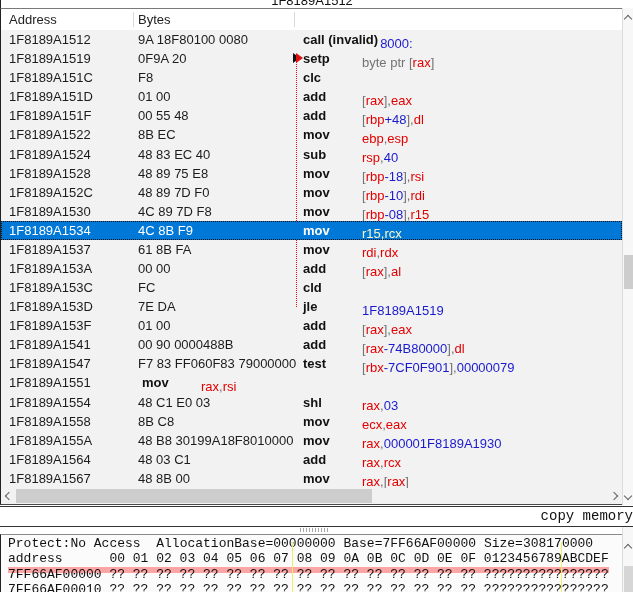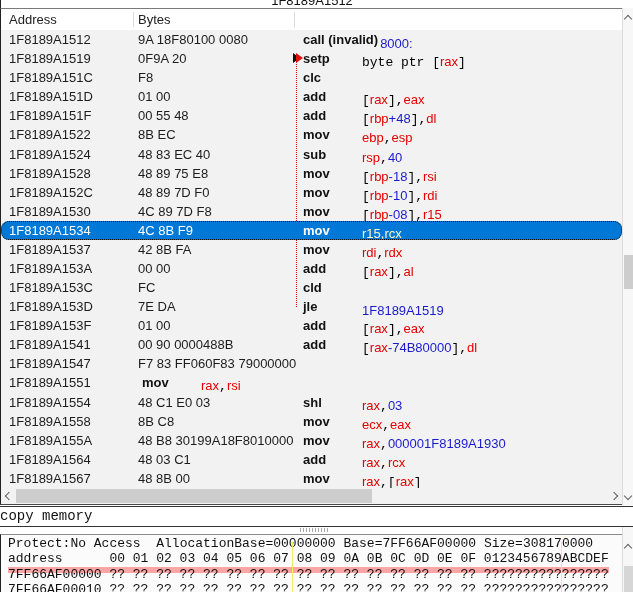--- a/index.html
+++ b/index.html
@@ -20,22 +20,22 @@
 
   
   #rows{position:absolute;left:0;top:30px;width:622px;height:458px;background:#f2f2f2;
         border-left:1px solid #222;box-sizing:border-box;display:flex;flex-direction:column;}
   .drow{flex:1;display:flex;align-items:center;position:relative;min-height:0;}
   .cell-a{flex:none;width:132px;padding-left:8px;box-sizing:border-box;white-space:pre;}
   .cell-b{flex:none;width:161px;padding-left:5px;box-sizing:border-box;white-space:pre;}
   .cell-o{flex:1;display:flex;align-items:center;padding-left:9px;min-width:0;}
   .mn{font-weight:bold;min-width:57px;white-space:pre;color:#111;}
   .ops{white-space:pre;margin-left:2px;margin-top:7px;}
-  .op-k{color:#000000;font-family:Liberation Mono, monospace;} .op-r{color:#e30000;text-align:center;} .op-b{color:#1a1acd;}
-  .drow.selected{background:#0078d8;outline:1px dotted #111;outline-offset:-1px;border-radius:8px;}
+  .op-k{color:#737373;} .op-r{color:#e30000;text-align:center;} .op-b{color:#1a1acd;}
+  .drow.selected{background:#0078d8;outline:1px dotted #111;outline-offset:-1px;}
   .drow.selected .cell-a,.drow.selected .cell-b,.drow.selected .mn,.drow.selected .op-k{color:#fff;}
   .drow.selected .op-r{color:#fef9c3;}
 
   
   #jump-line{position:absolute;left:295px;top:29px;height:248px;width:0;border-left:1px dotted #dd1111;}
   .jarrow{position:absolute;width:0;height:0;border-top:5px solid transparent;border-bottom:5px solid transparent;}
   #jump-arrow-black{left:292px;top:23px;border-left:7px solid #111;}
   #jump-arrow-red{left:295px;top:23px;border-left:7px solid #dd1111;}
 
   
@@ -46,21 +46,21 @@
   #vthumb{position:absolute;left:1px;top:247px;width:9px;height:34px;background:#cdcdcd;}
   .chev{position:absolute;width:5px;height:5px;border-left:1.6px solid #606060;border-top:1.6px solid #606060;}
   .chev-up{transform:rotate(45deg);}   .chev-down{transform:rotate(225deg);}
   .chev-left{transform:rotate(-45deg);}.chev-right{transform:rotate(135deg);}
   #v-up{left:2px;top:8px;} #v-down{left:2px;top:485px;}
   #h-left{left:5px;top:5px;} #h-right{left:610px;top:5px;}
 
   
   #copy-bar{position:absolute;left:0;top:506px;width:633px;height:21px;background:#fff;
             border-top:1px solid #333;border-bottom:1px solid #333;box-sizing:border-box;
-            text-align:left;font-family:"Liberation Mono",monospace;font-size:14px;line-height:19px;color:#111;}
+            text-align:right;font-family:"Liberation Mono",monospace;font-size:14px;line-height:19px;color:#111;}
 
   
   #hex{position:absolute;left:0;top:527px;width:622px;height:65px;background:#fff;overflow:hidden;}
   #grip{position:absolute;left:300px;top:1px;width:28px;height:4px;
         background:repeating-linear-gradient(90deg,#a8a8a8 0 1px,transparent 1px 3px);}
   #hexbody{position:absolute;left:0;top:7px;right:0;bottom:0;background:#fbfbfb;
            border-top:1px solid #8a8a8a;border-left:1px solid #222;box-sizing:border-box;
            font-family:"Liberation Mono",monospace;font-size:13px;color:#111;padding:1px 0 0 7px;}
   .hline{height:15.3px;line-height:15.3px;white-space:pre;}
   .w13{display:inline-block;width:13ch;} .w48{display:inline-block;width:48ch;}
@@ -175,21 +175,21 @@
       <div class="drow selected">
         <span class="cell-a">1F8189A1534</span>
         <span class="cell-b">4C 8B F9</span>
         <span class="cell-o">
           <span class="mn">mov</span>
           <span class="ops"><span class="op-r">r15,rcx</span></span>
         </span>
       </div>
       <div class="drow">
         <span class="cell-a">1F8189A1537</span>
-        <span class="cell-b">42 8B FA</span>
+        <span class="cell-b">61 8B FA</span>
         <span class="cell-o">
           <span class="mn">mov</span>
           <span class="ops"><span class="op-r">rdi</span><span class="op-k">,</span><span class="op-r">rdx</span></span>
         </span>
       </div>
       <div class="drow">
         <span class="cell-a">1F8189A153A</span>
         <span class="cell-b">00 00</span>
         <span class="cell-o">
           <span class="mn">add</span>
@@ -224,20 +224,24 @@
         <span class="cell-a">1F8189A1541</span>
         <span class="cell-b">00 90 0000488B</span>
         <span class="cell-o">
           <span class="mn">add</span>
           <span class="ops"><span class="op-k">[</span><span class="op-r">rax</span><span class="op-b">-74B80000</span><span class="op-k">],</span><span class="op-r">dl</span></span>
         </span>
       </div>
       <div class="drow">
         <span class="cell-a">1F8189A1547</span>
         <span class="cell-b">F7 83 FF060F83 79000000</span>
+        <span class="cell-o">
+          <span class="mn">test</span>
+          <span class="ops"><span class="op-k">[</span><span class="op-r">rbx</span><span class="op-b">-7CF0F901</span><span class="op-k">],</span><span class="op-b">00000079</span></span>
+        </span>
       </div>
       <div class="drow">
         <span class="cell-a">1F8189A1551</span>
         <span class="cell-o">
           <span class="mn">mov</span>
           <span class="ops"><span class="op-r">rax</span><span class="op-k">,</span><span class="op-r">rsi</span></span>
         </span>
       </div>
       <div class="drow">
         <span class="cell-a">1F8189A1554</span>

